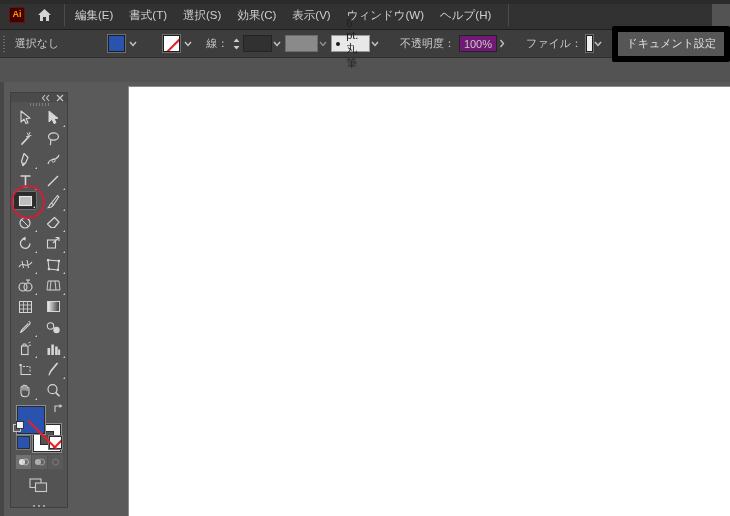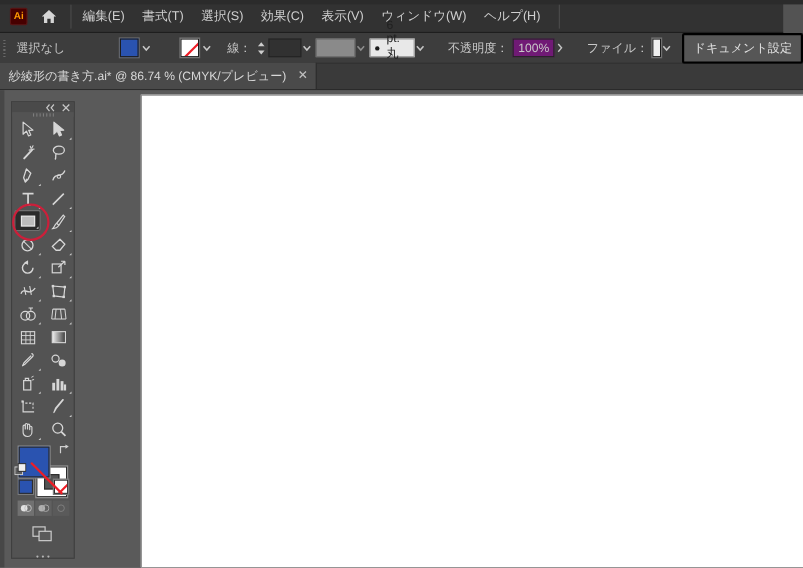--- a/index.html
+++ b/index.html
@@ -121,21 +121,21 @@
     width: 14px; height: 17px; display:flex; align-items:center; justify-content:center;
     margin-left: 2px;
   }
   .style-swatch {
     width: 17px; height: 17px; background: #efefef;
     border: 1px solid #1d1d1d; box-shadow: 0 0 0 1px #6e6e6e; margin-left: 4px;
   }
   .doc-setup-btn {
     height: 19px; padding: 12px 8px; margin-left: 10px;
     background: #565656;
-    border: 2px solid #000000;
+    border: 6px solid #000000;
     border-radius: 2px;
     display: flex; align-items: center;
     font-size: 11px; color: #e2e2e2; white-space: nowrap;
   }
   .cb-gap-sm { margin-left: 21px; }
   .cb-gap-md { margin-left: 12px; }
 
   
   .tabbar {
     position: absolute; left: 0; top: 58px;
@@ -407,26 +407,20 @@
     <div class="style-swatch"></div>
     <div class="caret">
       <svg width="8" height="6" viewBox="0 0 8 6">
           <path d="M1 1 L4 4.5 L7 1" stroke="#c6c6c6" stroke-width="1.4" fill="none"></path>
         </svg>
     </div>
 
     <div class="doc-setup-btn">ドキュメント設定</div>
   </div>
 
-  <div class="tabbar">
-    <div class="doc-tab">
-      <span>紗綾形の書き方.ai* @ 86.74 % (CMYK/プレビュー)</span>
-      <span class="tab-close">✕</span>
-    </div>
-  </div>
 
   <div class="workspace">
     <div class="workspace-leftpad">
       <div class="ws-edge"></div>
     </div>
     <div class="canvas-area"></div>
   </div>
 
   <div class="toolpanel">
     <div class="tp-header">

